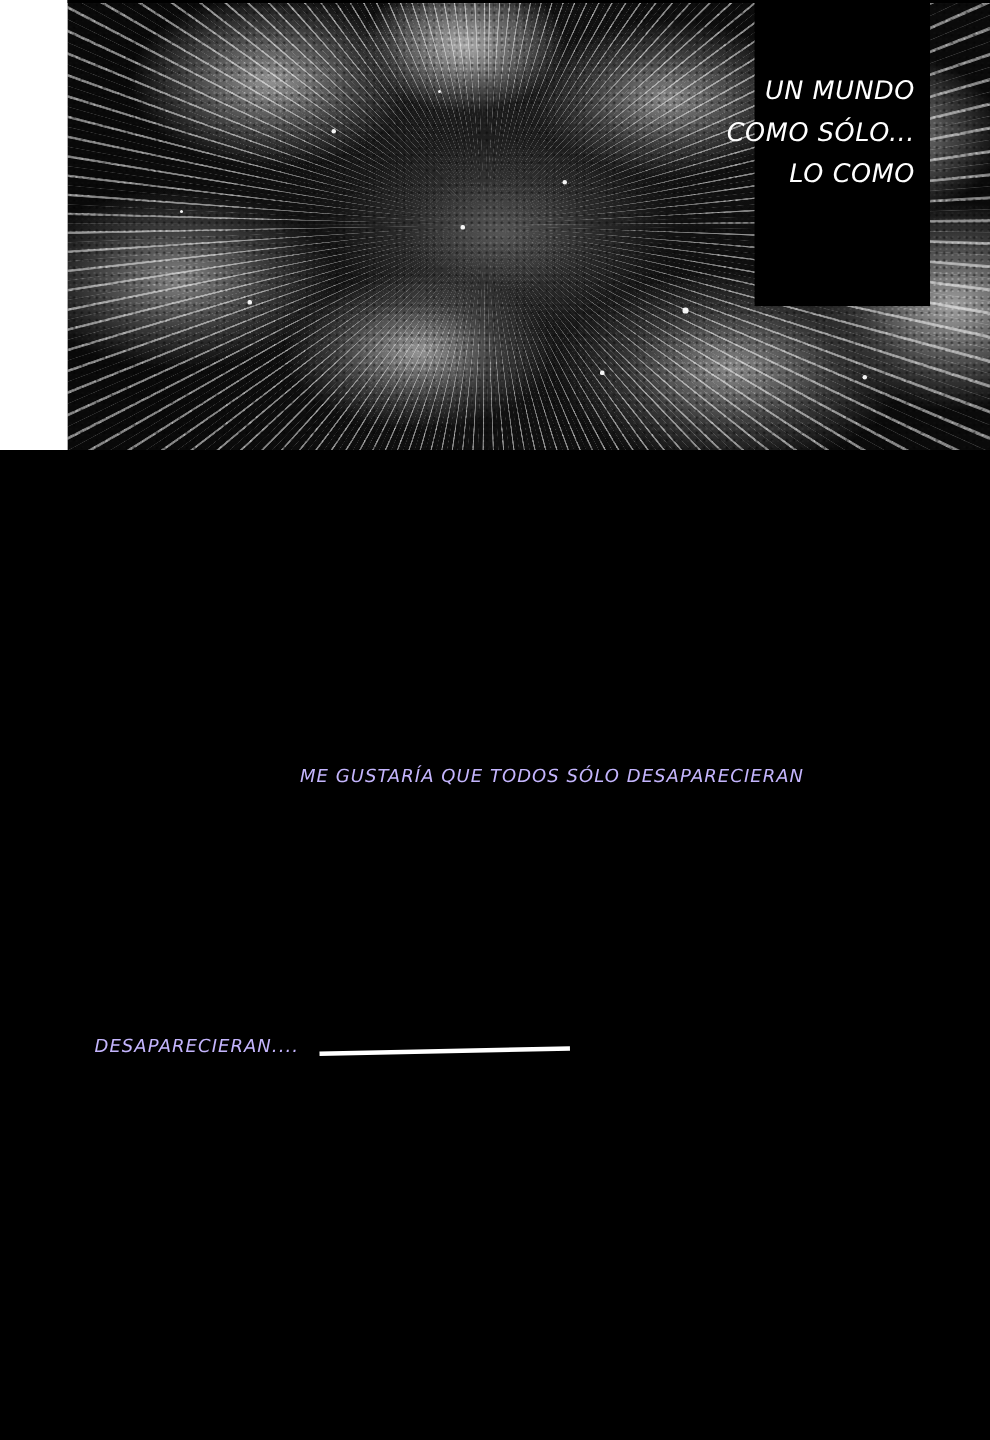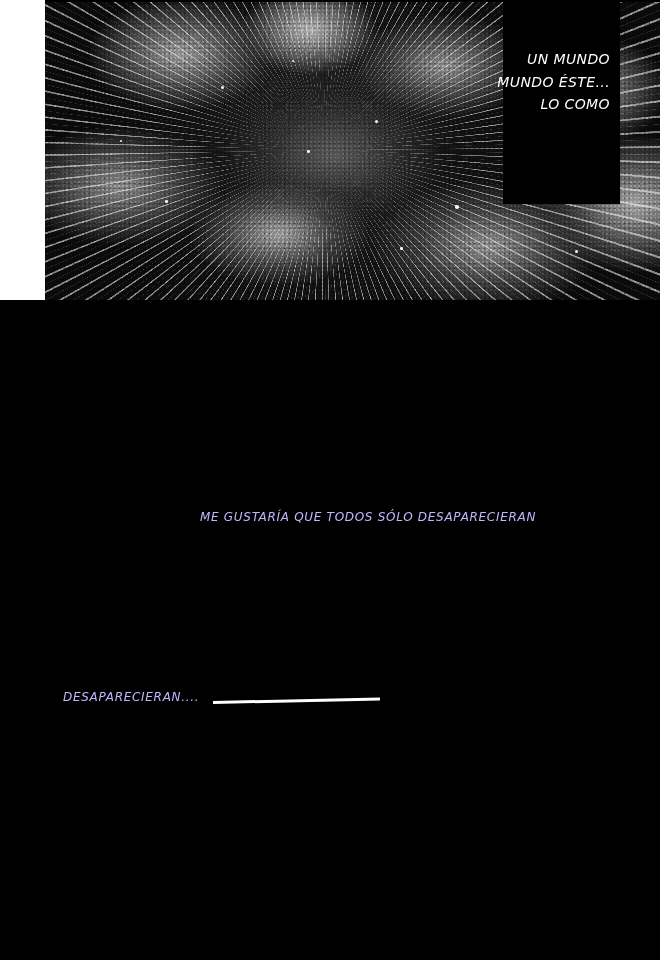--- a/index.html
+++ b/index.html
@@ -149,21 +149,21 @@
     background: #000000;
     color: #ffffff;
     padding: 0;
   }
   .dialogue-box .lines {
     position: absolute;
     right: 10px;
     top: 48px;
     text-align: right;
     font-style: italic;
-    font-size: 14px;
+    font-size: 17px;
     line-height: 1.62;
     letter-spacing: 0.4px;
     white-space: nowrap;
     font-family: "DejaVu Sans", sans-serif;
   }
 
   
   .bottom-panel {
     position: absolute;
     left: 0;
@@ -231,21 +231,21 @@
       <span class="sparkle" style="left:75px;top:140px;width:2px;height:2px;"></span>
     </div>
 
     <div class="white-strip-left"></div>
     <div class="white-wedge"></div>
     <div class="panel-edge-top"></div>
 
     <div class="dialogue-box">
       <div class="lines">
         <div>UN MUNDO</div>
-        <div>MUNDO ÉSTE...</div>
+        <div>COMO SÓLO...</div>
         <div>LO COMO</div>
       </div>
     </div>
   </div>
 
   <div class="bottom-panel">
     <div class="caption caption-main">ME GUSTARÍA QUE TODOS SÓLO DESAPARECIERAN</div>
 
     <div class="echo-wrap">
       <div class="caption">DESAPARECIERAN....</div>

